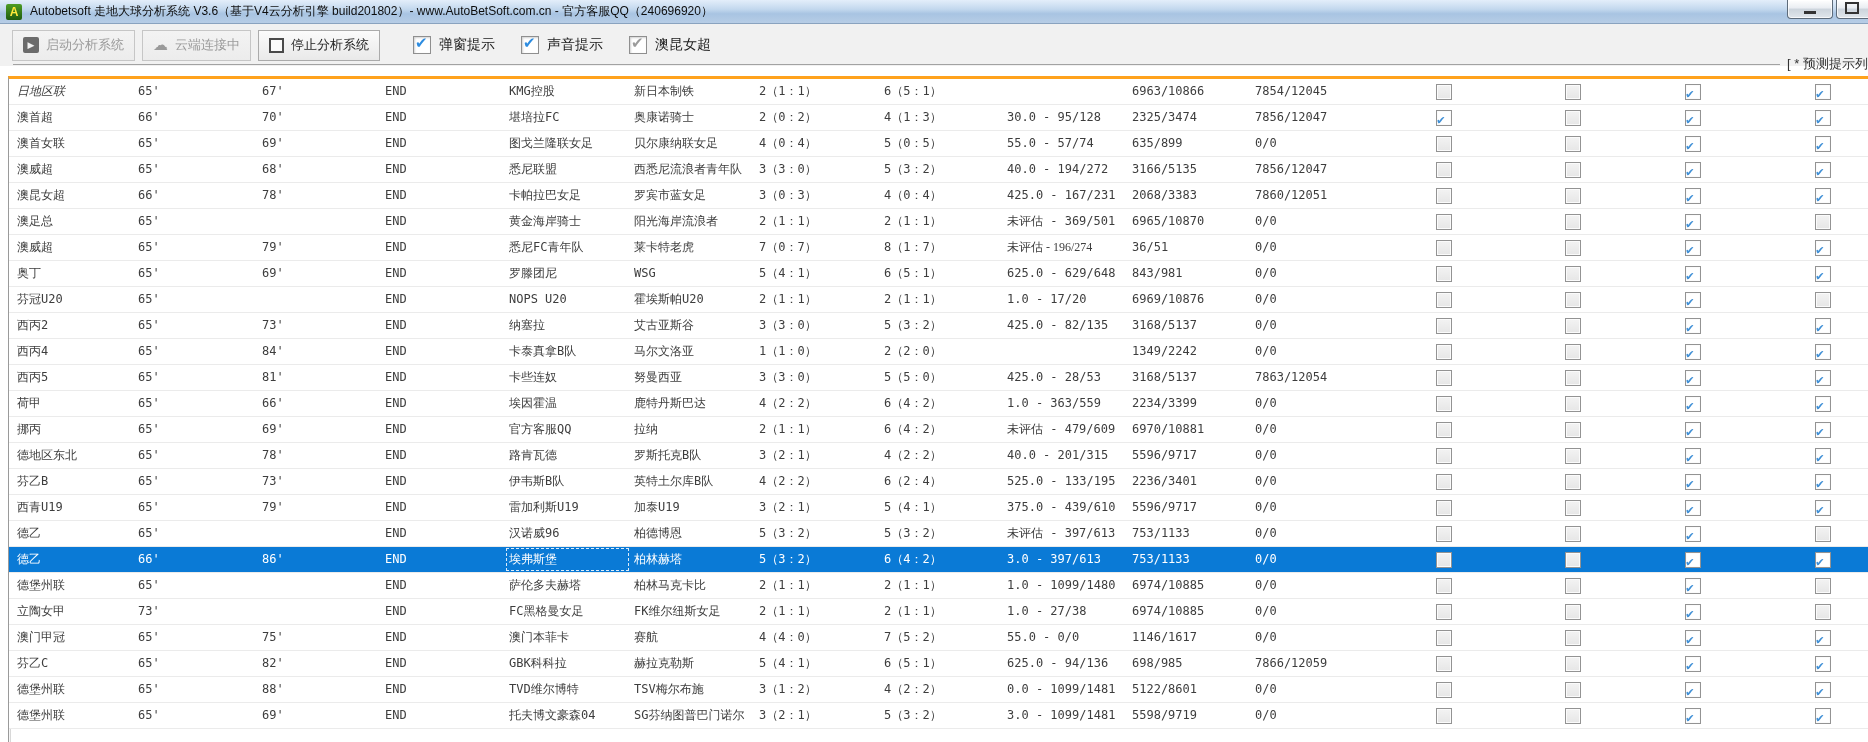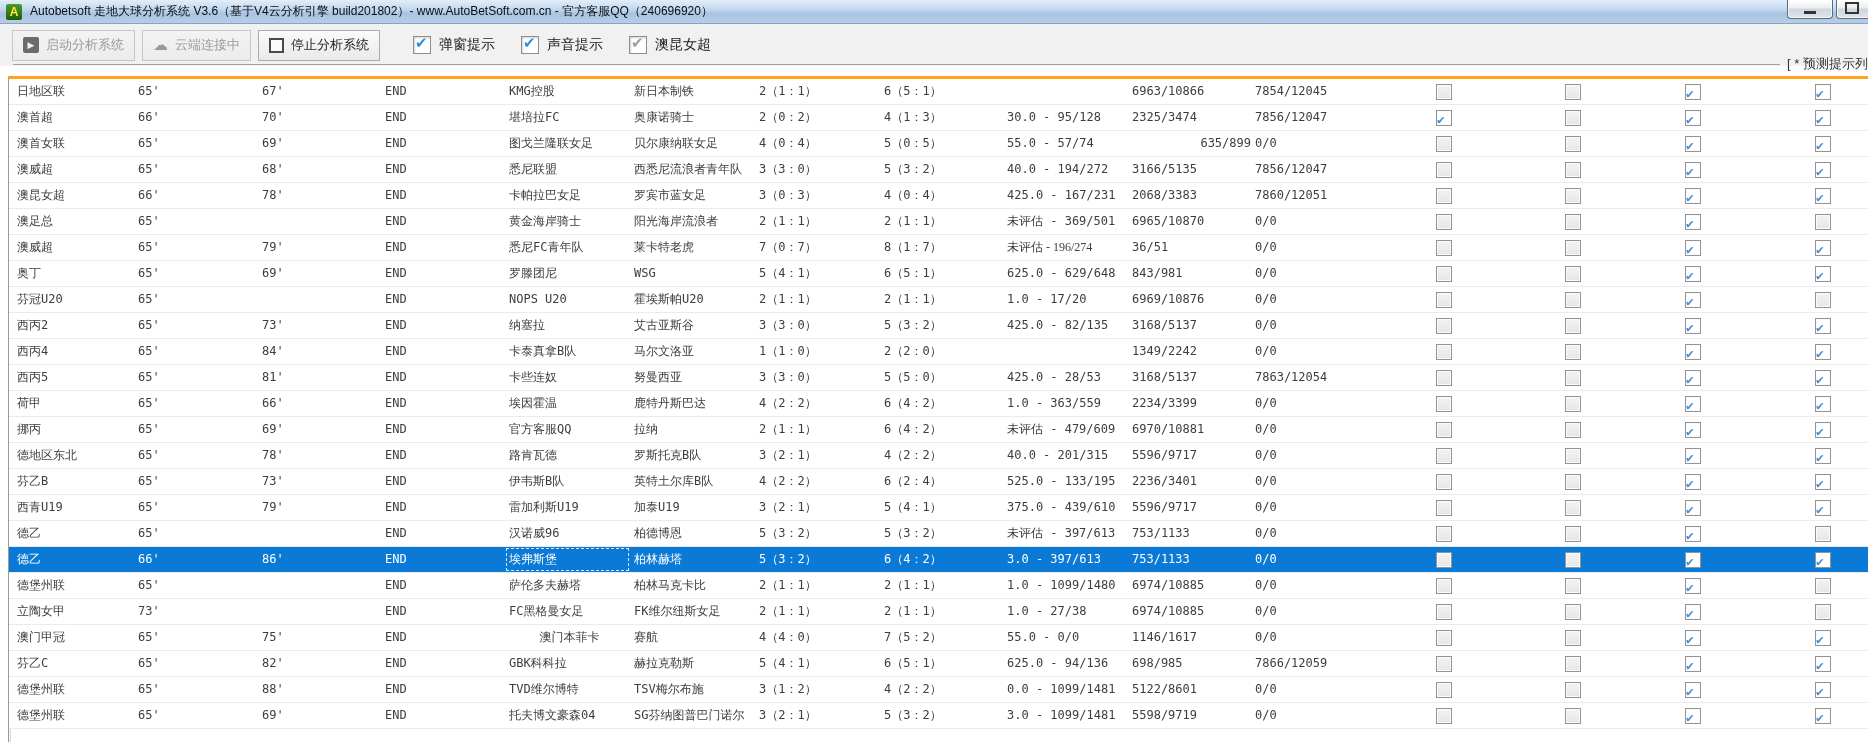--- a/index.html
+++ b/index.html
@@ -120,21 +120,21 @@
 </div>
 
 <div class="note-row">
   <div class="note-line"></div>
   <div class="note-text">[ * 预测提示列</div>
 </div>
 
 <div class="grid">
   <div class="grid-body" id="gridBody">
       <div class="grow">
-        <div class="cell" style="width: 125px;">日地区联</div>
+        <div class="cell" style="width: 125px; font-style: italic;">日地区联</div>
         <div class="cell" style="width: 124px;">65'</div>
         <div class="cell" style="width: 123px;">67'</div>
         <div class="cell" style="width: 124px;">END</div>
         <div class="cell" style="width: 125px;">KMG控股</div>
         <div class="cell" style="width: 125px;">新日本制铁</div>
         <div class="cell" style="width: 125px;">2（1：1）</div>
         <div class="cell" style="width: 123px;">6（5：1）</div>
         <div class="cell" style="width: 125px; margin-top: 40px;">325.0 - 10/14</div>
         <div class="cell" style="width: 123px;">6963/10866</div>
         <div class="cell" style="width: 125px;">7854/12045</div>
@@ -179,21 +179,21 @@
       <div class="grow">
         <div class="cell" style="width: 125px;">澳首女联</div>
         <div class="cell" style="width: 124px;">65'</div>
         <div class="cell" style="width: 123px;">69'</div>
         <div class="cell" style="width: 124px;">END</div>
         <div class="cell" style="width: 125px;">图戈兰隆联女足</div>
         <div class="cell" style="width: 125px;">贝尔康纳联女足</div>
         <div class="cell" style="width: 125px;">4（0：4）</div>
         <div class="cell" style="width: 123px;">5（0：5）</div>
         <div class="cell" style="width: 125px;">55.0 - 57/74</div>
-        <div class="cell" style="width: 123px; text-align: right;">635/899</div>
+        <div class="cell" style="width: 123px;">635/899</div>
         <div class="cell" style="width: 125px;">0/0</div>
         <div class="cell ck" style="width: 129px;">
           <span class="cb14"></span>
         </div>
         <div class="cell ck" style="width: 120px;">
           <span class="cb14"></span>
         </div>
         <div class="cell ck" style="width: 130px;">
           <span class="cb14 checked"></span>
         </div>
@@ -649,21 +649,21 @@
         </div>
         <div class="cell ck" style="width: 160px;">
           <span class="cb14"></span>
         </div>
       </div>
       <div class="grow">
         <div class="cell" style="width: 125px;">澳门甲冠</div>
         <div class="cell" style="width: 124px;">65'</div>
         <div class="cell" style="width: 123px;">75'</div>
         <div class="cell" style="width: 124px;">END</div>
-        <div class="cell" style="width: 125px; text-align: center;">澳门本菲卡</div>
+        <div class="cell" style="width: 125px;">澳门本菲卡</div>
         <div class="cell" style="width: 125px;">赛航</div>
         <div class="cell" style="width: 125px;">4（4：0）</div>
         <div class="cell" style="width: 123px;">7（5：2）</div>
         <div class="cell" style="width: 125px;">55.0 - 0/0</div>
         <div class="cell" style="width: 123px;">1146/1617</div>
         <div class="cell" style="width: 125px;">0/0</div>
         <div class="cell ck" style="width: 129px;">
           <span class="cb14"></span>
         </div>
         <div class="cell ck" style="width: 120px;">

